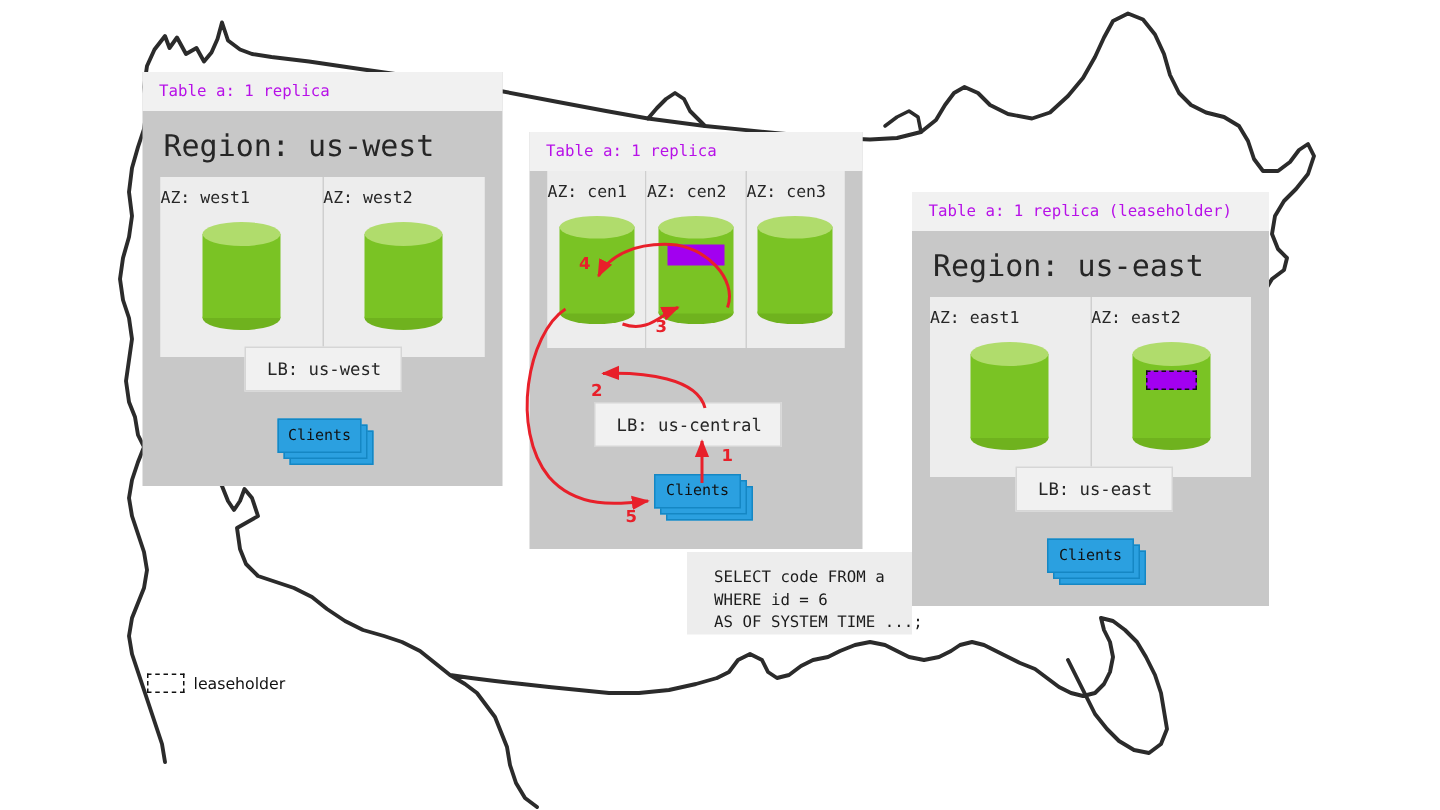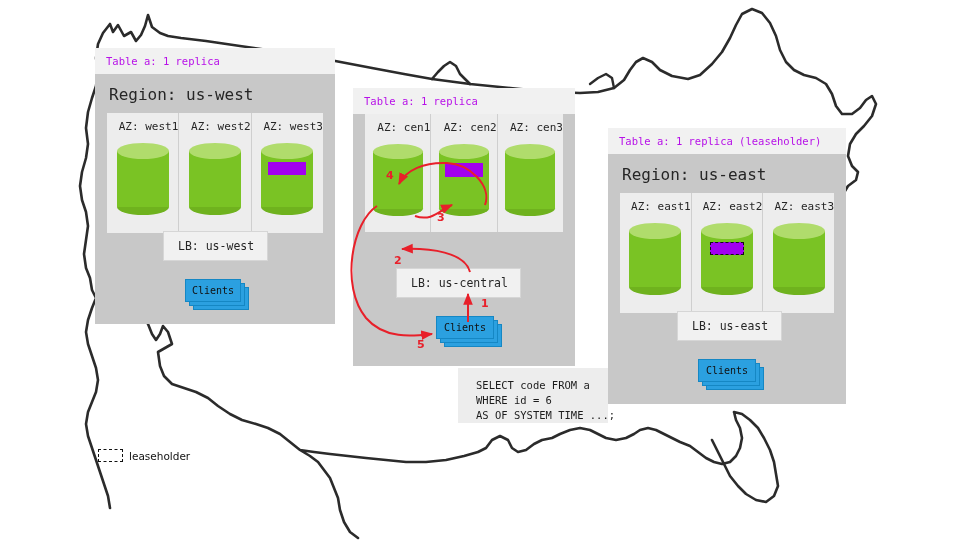--- a/index.html
+++ b/index.html
@@ -21,30 +21,30 @@
   .region-header{
     background:#f1f1f1;
     color:#b710e8;
     font-size:10.5px;
     padding:7px 11px 7px 11px;
     letter-spacing:0px;
     white-space:nowrap;
   }
   .region-title{
     color:#262626;
-    font-size:16px;
+    font-size:20px;
     padding:11px 0 9px 14px;
     white-space:nowrap;
   }
   .az-row{display:flex;background:#ededed;margin:0 12px 0 12px;}
   .az{
     flex:1;
     background:#ededed;
     border-right:1px solid #cfcfcf;
-    text-align:right;
+    text-align:left;
     padding:7px 0 10px 0;
     position:relative;
   }
   .az:last-child{border-right:none;}
   .az-label{font-size:11px;color:#262626;white-space:nowrap;}
 
   
   .cyl{
     position:relative;
     margin:10px auto 6px auto;
@@ -194,29 +194,20 @@
           </div>
         </div>
         <div class="az">
           <div class="az-label">AZ: west2</div>
           <div class="cyl" style="width:52px;height:72px;">
             <div class="cyl-bot" style="height:16px;"></div>
             <div class="cyl-body" style="top:8px;bottom:8px;"></div>
             <div class="cyl-top" style="height:16px;"></div>
           </div>
         </div>
-        <div class="az">
-          <div class="az-label">AZ: west3</div>
-          <div class="cyl" style="width:52px;height:72px;">
-            <div class="cyl-bot" style="height:16px;"></div>
-            <div class="cyl-body" style="top:8px;bottom:8px;"></div>
-            <div class="cyl-top" style="height:16px;"></div>
-            <div class="replica" style="left:7px;top:19px;width:38px;height:13px;"></div>
-          </div>
-        </div>
       </div>
 
       <div class="lb" style="left:68px;top:183px;width:105px;">LB: us-west</div>
 
       <div class="clients" style="left:90px;top:231px;width:64px;height:31px;">
         <div class="sheet" style="left:8px;top:8px;width:56px;height:23px;"></div>
         <div class="sheet" style="left:4px;top:4px;width:56px;height:23px;"></div>
         <div class="sheet front" style="left:0px;top:0px;width:56px;height:23px;">Clients</div>
       </div>
     </div>
@@ -278,28 +269,20 @@
             <div class="cyl-top" style="height:16px;"></div>
           </div>
         </div>
         <div class="az">
           <div class="az-label">AZ: east2</div>
           <div class="cyl" style="width:52px;height:72px;">
             <div class="cyl-bot" style="height:16px;"></div>
             <div class="cyl-body" style="top:8px;bottom:8px;"></div>
             <div class="cyl-top" style="height:16px;"></div>
             <div class="replica leaseholder" style="left:9px;top:19px;width:34px;height:13px;"></div>
-          </div>
-        </div>
-        <div class="az">
-          <div class="az-label">AZ: east3</div>
-          <div class="cyl" style="width:52px;height:72px;">
-            <div class="cyl-bot" style="height:16px;"></div>
-            <div class="cyl-body" style="top:8px;bottom:8px;"></div>
-            <div class="cyl-top" style="height:16px;"></div>
           </div>
         </div>
       </div>
 
       <div class="lb" style="left:69px;top:183px;width:105px;">LB: us-east</div>
 
       <div class="clients" style="left:90px;top:231px;width:64px;height:31px;">
         <div class="sheet" style="left:8px;top:8px;width:58px;height:23px;"></div>
         <div class="sheet" style="left:4px;top:4px;width:58px;height:23px;"></div>
         <div class="sheet front" style="left:0px;top:0px;width:58px;height:23px;">Clients</div>

